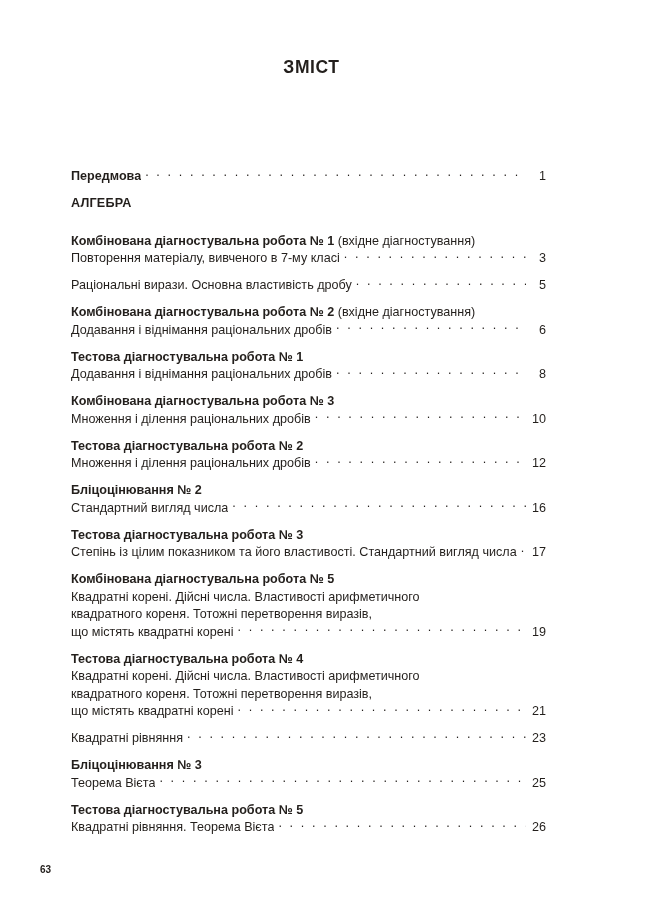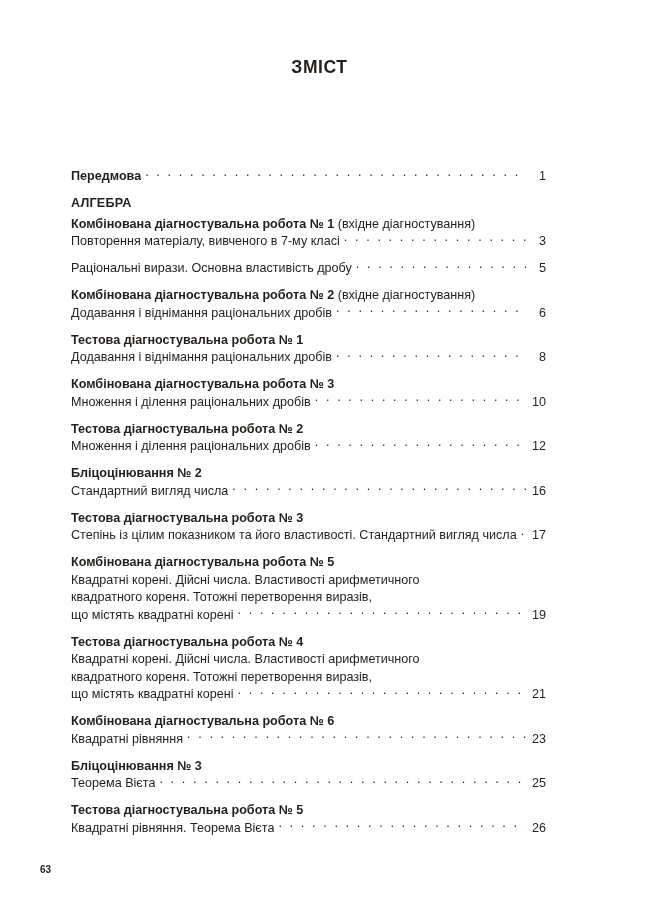--- a/index.html
+++ b/index.html
@@ -18,21 +18,21 @@
 
   .page {
     position: absolute;
     inset: 0;
   }
 
   
   .toc-title {
     position: absolute;
     top: 57px;
-    left: 8px;
+    left: 0;
     width: 623px;
     text-align: center;
     font-size: 17.5px;
     font-weight: bold;
     letter-spacing: 0.6px;
     color: #231f1c;
   }
 
   
   .toc {
@@ -104,21 +104,21 @@
     color: #231f1c;
   }
 
   
   .section-head {
     font-size: 12.6px;
     line-height: 17.5px;
     font-weight: bold;
     letter-spacing: 0.2px;
     color: #231f1c;
-    margin-bottom: 3px;
+    margin-bottom: 20px;
   }
 
   
   .folio {
     position: absolute;
     left: 40px;
     top: 864px;
     font-size: 10px;
     font-weight: bold;
     color: #231f1c;
@@ -217,21 +217,20 @@
         <div class="head-line"><span>Тестова діагностувальна робота № 4</span></div>
         <div class="sub-line">Квадратні корені. Дійсні числа. Властивості арифметичного</div>
         <div class="sub-line">квадратного кореня. Тотожні перетворення виразів,</div>
         <div class="leader-line">
           <span class="lbl">що містять квадратні корені</span>
           <span class="dots"></span>
           <span class="pg">21</span>
         </div>
       </div>
       <div class="entry">
-        <div class="head-line"><span>Комбінована діагностувальна робота № 6</span></div>
         <div class="leader-line">
           <span class="lbl">Квадратні рівняння</span>
           <span class="dots"></span>
           <span class="pg">23</span>
         </div>
       </div>
       <div class="entry">
         <div class="head-line"><span>Бліцоцінювання № 3</span></div>
         <div class="leader-line">
           <span class="lbl">Теорема Вієта</span>

